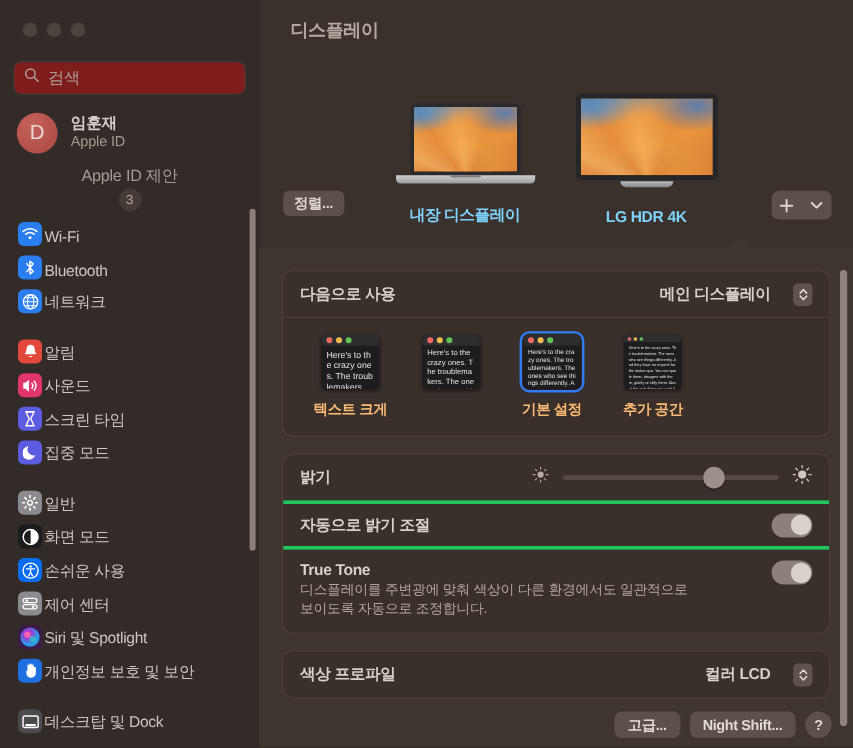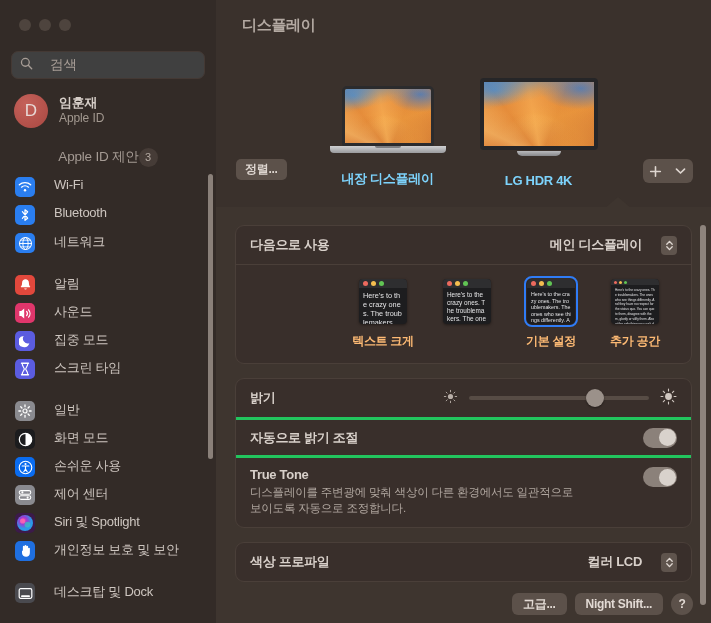--- a/index.html
+++ b/index.html
@@ -30,25 +30,25 @@
     display: flex; gap: 8px;
     padding: 19px 0 0 19px;
     height: 42px;
   }
   .light { width: 12px; height: 12px; border-radius: 50%; background: #4e443e; }
 
   #search-box {
     margin: 9px 11px 0 11px;
     height: 28px;
     border-radius: 7px;
-    background: #404040;
+    background: #7f1d1d;
     border: 1px solid #443934;
     display: flex; align-items: center;
     padding: 0 8px;
-    gap: 17px;
+    gap: 7px;
   }
   #search-box svg { flex: 0 0 auto; }
   #search-input-text {
     font-size: 13.5px; color: #a79d96;
     letter-spacing: -0.1px;
   }
 
   #sb-scroll {
     position: relative;
     height: 553px;
@@ -75,40 +75,41 @@
     color: #e8d9d6;
     display: flex; align-items: center; justify-content: center;
     font-size: 17px; font-weight: 400;
     flex: 0 0 34px;
   }
   .acct-text { display: flex; flex-direction: column; gap: 1px; line-height: 1.15; }
   .acct-name { font-size: 13px; color: #d6cec8; font-weight: 600; letter-spacing: -0.2px; }
   .acct-sub  { font-size: 12px; color: #a39990; letter-spacing: -0.1px; }
 
   .suggestion-row {
-    display: flex; align-items: center; justify-content: center;
+    display: flex; align-items: center; justify-content: space-between;
     padding: 0 16px 0 16px;
     height: 38px;
     margin-top: 4px;
+    flex-direction: column;
   }
   .suggestion-label { font-size: 13.5px; color: #a49a93; letter-spacing: -0.2px; }
   .badge {
     min-width: 19px; height: 19px; border-radius: 10px;
     background: #463c37; color: #b4aaa2;
     font-size: 11px;
     display: flex; align-items: center; justify-content: center;
     padding: 0 6px;
   }
 
   .sb-group { padding-top: 1px; }
   .sb-gap { height: 13px; }
 
   .sb-item {
-    display: flex; align-items: flex-start;
-    gap: 19px;
+    display: flex; align-items: flex-end;
+    gap: 2px;
     height: 28px;
     margin: 0 8px;
     padding: 0 7px;
     border-radius: 6px;
   }
   .sb-icon {
     width: 20px; height: 20px; border-radius: 5px;
     flex: 0 0 20px;
     display: flex; align-items: center; justify-content: center;
     font-size: 12px; color: #fff;
@@ -304,21 +305,21 @@
     width: 16px; height: 19px;
     border-radius: 4px;
     background: #5f544d;
     display: flex; align-items: center; justify-content: center;
     flex-direction: column;
     gap: 1px;
   }
 
   
   #res-row {
-    display: flex; justify-content: flex-end;
+    display: flex; justify-content: flex-start;
     align-items: flex-start;
     padding: 14px 14px 13px 14px;
     border-top: 1px solid #4a3f39;
   }
   .res-item { display: flex; flex-direction: column; align-items: center; width: 84px; }
   .thumb {
     width: 48px; height: 45px;
     border-radius: 4px;
     background: #1d1d1f;
     overflow: hidden;
@@ -509,34 +510,34 @@
               <span class="sb-icon" style="background: rgb(224, 54, 107);">
                 <svg width="15" height="13" viewBox="0 0 16 14">
                   <path d="M6.6 1.6 3.4 4.3H1.4v5.4h2L6.6 12.4z" fill="#ffffff"></path>
                   <path d="M9.2 4.8a3.4 3.4 0 0 1 0 4.4M11.3 3a6 6 0 0 1 0 8" fill="none" stroke="#ffffff" stroke-width="1.3" stroke-linecap="round"></path>
                 </svg>
               </span>
               <span class="sb-label">사운드</span>
             </div>
             <div class="sb-item">
               <span class="sb-icon" style="background: rgb(91, 92, 224);">
-                <svg width="13" height="14" viewBox="0 0 14 16">
-                  <path d="M11.4 10.6A5.6 5.6 0 0 1 5 2.2a6.4 6.4 0 1 0 6.4 8.4z" fill="#ffffff"></path>
-                </svg>
-              </span>
-              <span class="sb-label">집중 모드</span>
-            </div>
-            <div class="sb-item">
-              <span class="sb-icon" style="background: rgb(91, 92, 224);">
                 <svg width="12" height="14" viewBox="0 0 12 16">
                   <path d="M2 1.4h8M2 14.6h8" stroke="#ffffff" stroke-width="1.5" stroke-linecap="round"></path>
                   <path d="M2.8 1.8c0 3.2 2.4 4.6 2.4 6.2S2.8 11 2.8 14.2M9.2 1.8c0 3.2-2.4 4.6-2.4 6.2s2.4 2.8 2.4 6.2" fill="none" stroke="#ffffff" stroke-width="1.3"></path>
                 </svg>
               </span>
               <span class="sb-label">스크린 타임</span>
+            </div>
+            <div class="sb-item">
+              <span class="sb-icon" style="background: rgb(91, 92, 224);">
+                <svg width="13" height="14" viewBox="0 0 14 16">
+                  <path d="M11.4 10.6A5.6 5.6 0 0 1 5 2.2a6.4 6.4 0 1 0 6.4 8.4z" fill="#ffffff"></path>
+                </svg>
+              </span>
+              <span class="sb-label">집중 모드</span>
             </div>
           </div>
           <div class="sb-gap"></div>
           <div class="sb-group">
             <div class="sb-item">
               <span class="sb-icon" style="background: rgb(138, 138, 143);">
                 <svg width="14" height="14" viewBox="0 0 16 16">
                   <circle cx="8" cy="8" r="2.3" fill="none" stroke="#ffffff" stroke-width="1.3"></circle>
                   <g stroke="#ffffff" stroke-width="1.5" stroke-linecap="round">
                     <line x1="8" y1="1" x2="8" y2="3"></line>

